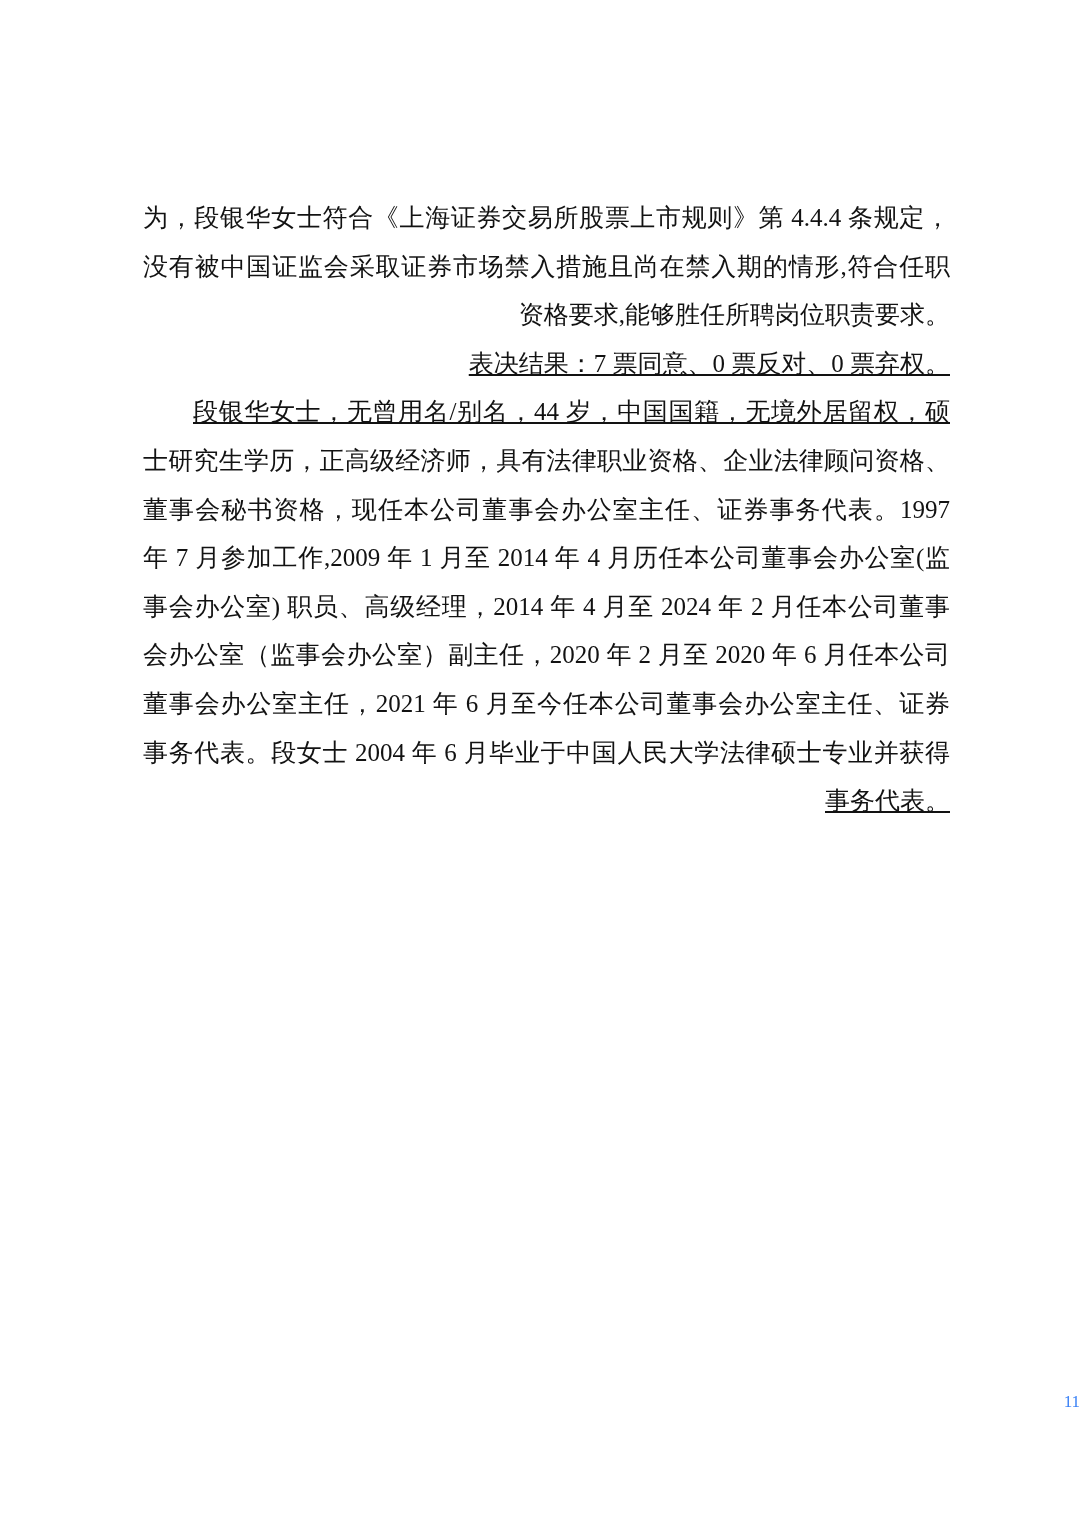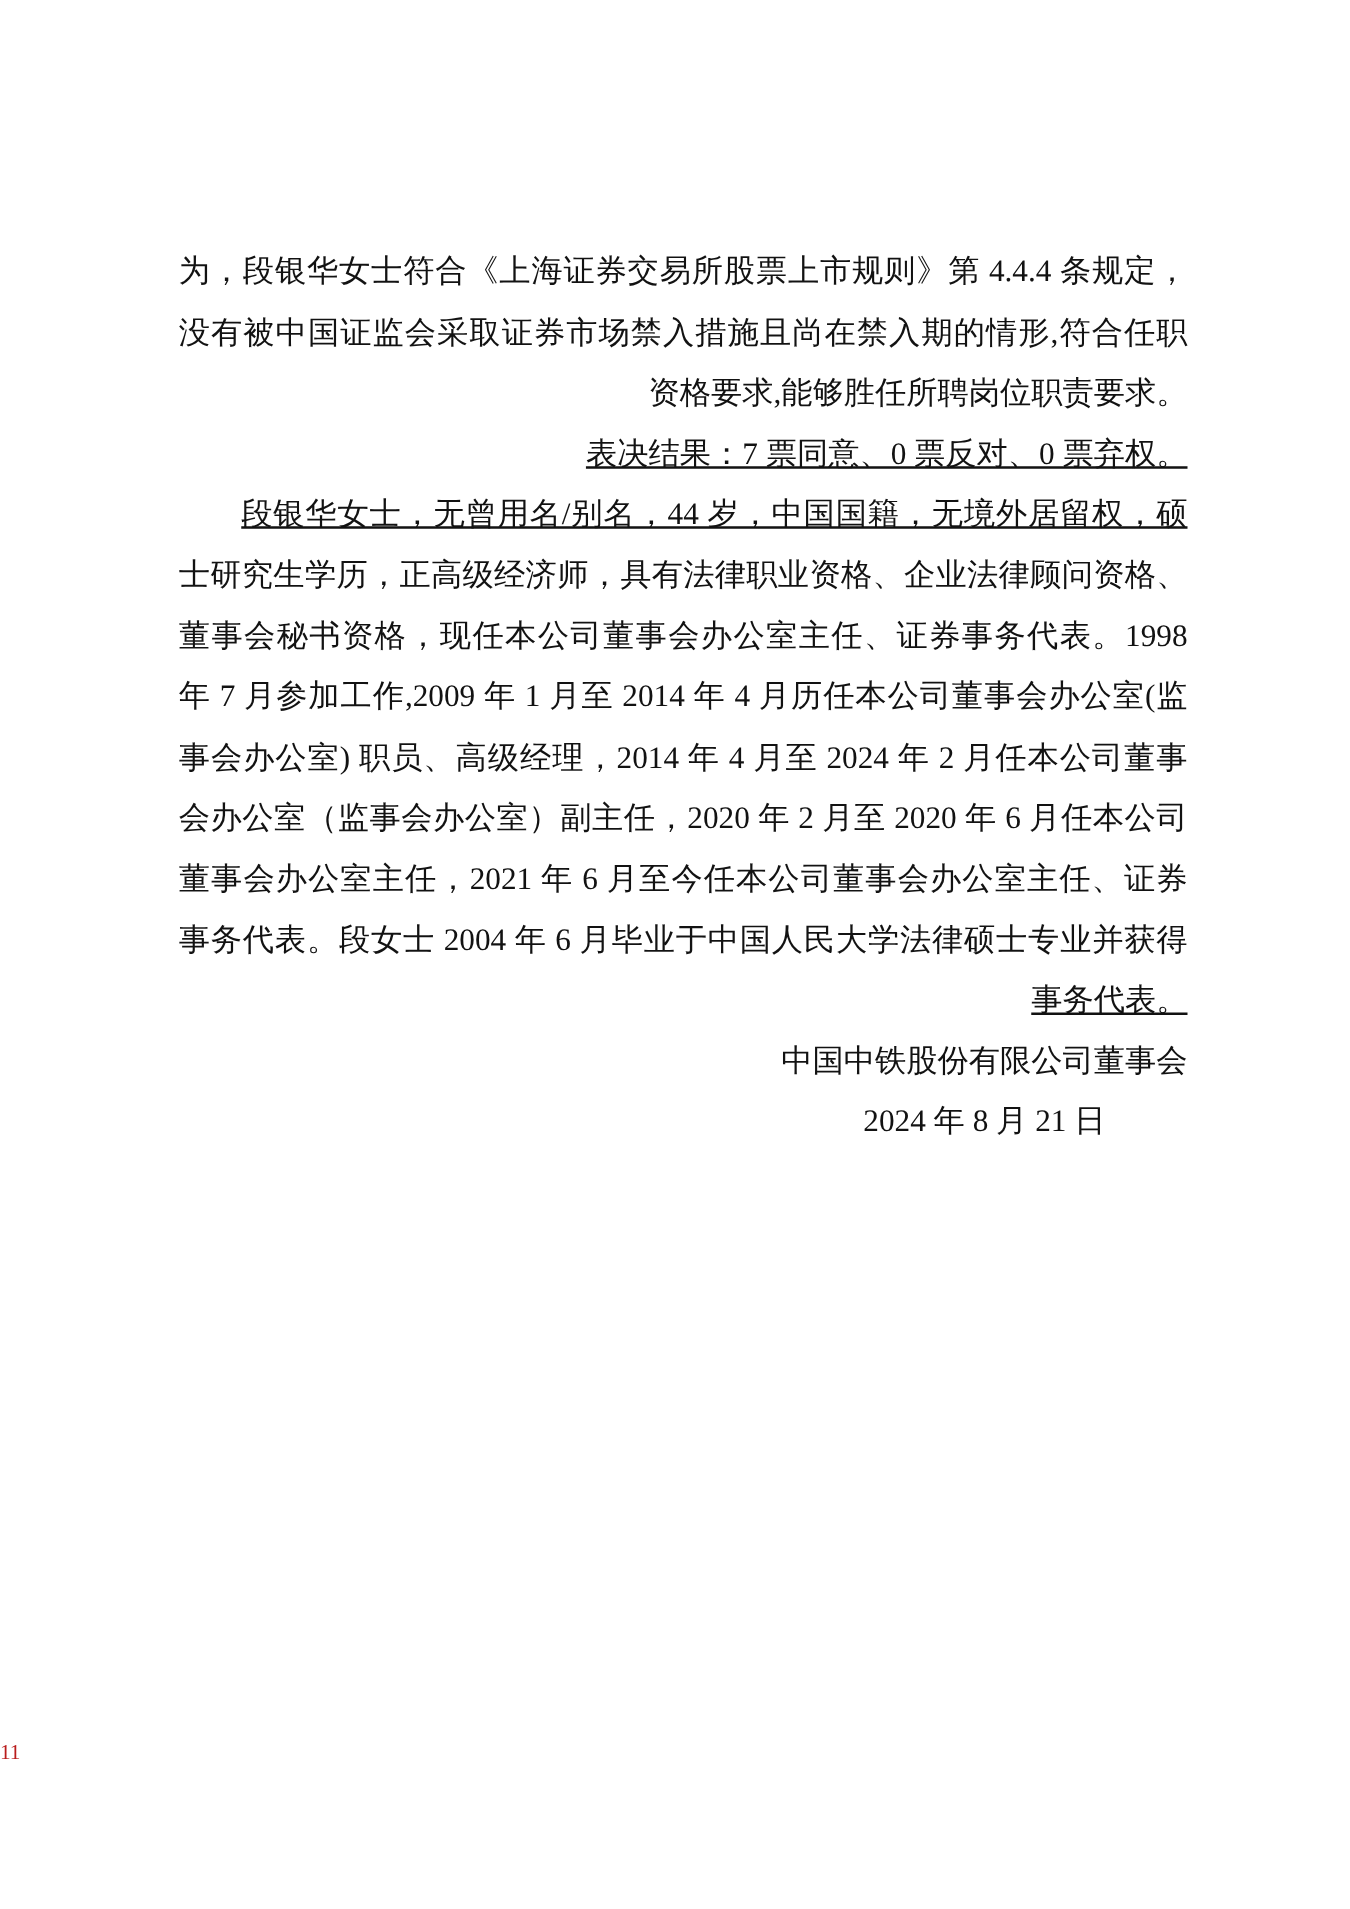--- a/index.html
+++ b/index.html
@@ -48,46 +48,42 @@
     text-align: right;
   }
   .signature .date {
     text-align: center;
   }
   .page-number {
     position: absolute;
     left: 0;
     right: 0;
     top: 1392px;
-    text-align: left;
+    text-align: right;
     font-size: 17px;
-    color: #b91c1c;
+    color: #3b82f6;
   }
 </style>
 </head>
 <body>
 
 <div class="page">
 
   <div class="content">
 
     <div class="line just">为，段银华女士符合《上海证券交易所股票上市规则》第 4.4.4 条规定，</div>
       <div class="line just">没有被中国证监会采取证券市场禁入措施且尚在禁入期的情形,符合任职</div>
       <div class="line">资格要求,能够胜任所聘岗位职责要求。</div>
       <div class="line indent">表决结果：7 票同意、0 票反对、0 票弃权。</div>
       <div class="line indent just">段银华女士，无曾用名/别名，44 岁，中国国籍，无境外居留权，硕</div>
       <div class="line just">士研究生学历，正高级经济师，具有法律职业资格、企业法律顾问资格、</div>
-      <div class="line just">董事会秘书资格，现任本公司董事会办公室主任、证券事务代表。1998</div>
+      <div class="line just">董事会秘书资格，现任本公司董事会办公室主任、证券事务代表。1997</div>
       <div class="line just">年 7 月参加工作,2009 年 1 月至 2014 年 4 月历任本公司董事会办公室(监</div>
       <div class="line just">事会办公室) 职员、高级经理，2014 年 4 月至 2024 年 2 月任本公司董事</div>
       <div class="line just">会办公室（监事会办公室）副主任，2020 年 2 月至 2020 年 6 月任本公司</div>
       <div class="line just">董事会办公室主任，2021 年 6 月至今任本公司董事会办公室主任、证券</div>
       <div class="line just">事务代表。段女士 2004 年 6 月毕业于中国人民大学法律硕士专业并获得</div>
       <div class="line indent">事务代表。</div>
-      <div class="signature">
-      <div class="company">中国中铁股份有限公司董事会</div>
-      <div class="date">2024 年 8 月 21 日</div>
-    </div>
   </div>
 
   <div class="page-number">11</div>
 
 </div>
 
 </body></html>

